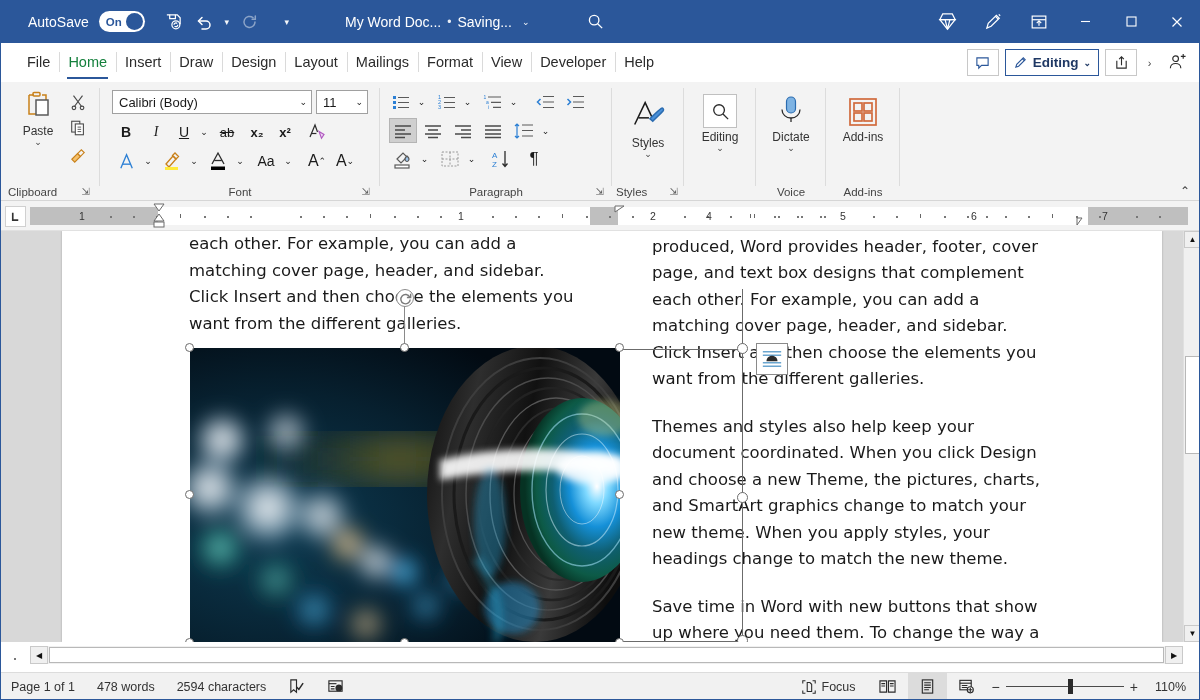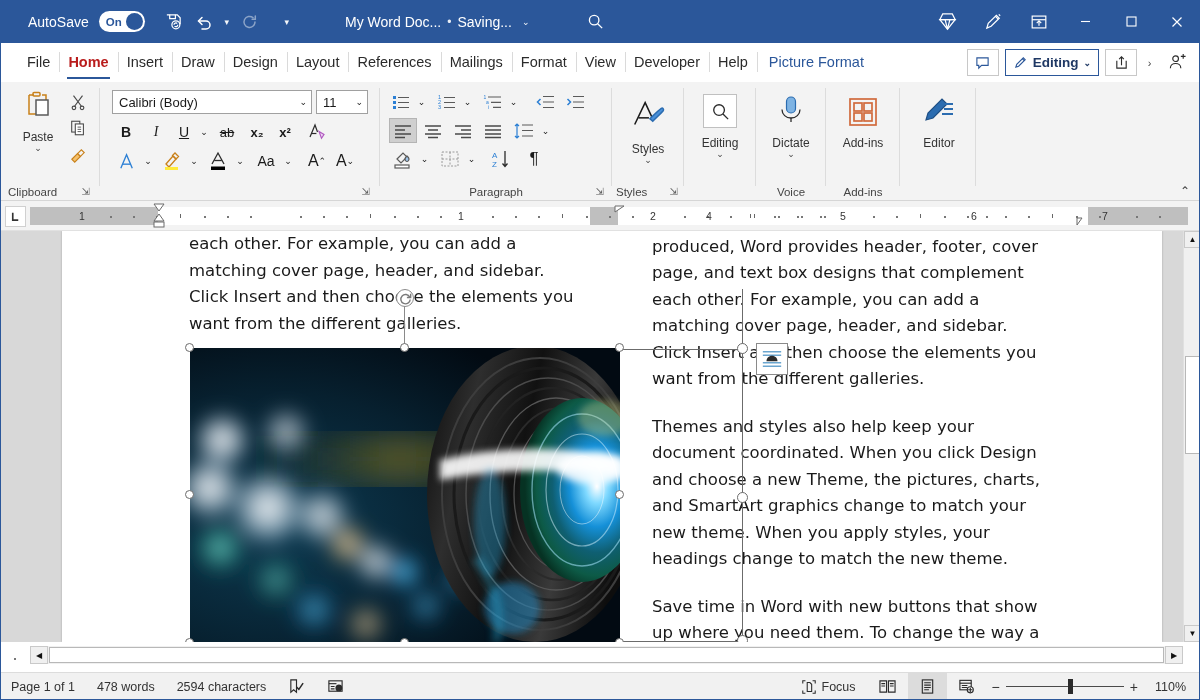--- a/index.html
+++ b/index.html
@@ -57,21 +57,21 @@
     font-size: 14.5px; color: #333;
   }
   .tab {
     padding: 0 9px; height: 39px; line-height: 39px; position: relative;
     white-space: nowrap; color: #2b2b2b;
   }
   .tab + .tab::before {
     content: ""; position: absolute; left: 0; top: 9px; height: 20px;
     width: 1px; background: #dadada;
   }
-  .tab.active { font-weight: bold; color: #b91c1c; }
+  .tab.active { font-weight: normal; color: #15803d; }
   .tab.active .underline {
     position: absolute; left: 8px; right: 8px; bottom: 3px; height: 2.5px;
     background: #2b579a;
   }
   .tab.contextual { color: #2b579a; padding: 0 12px; }
   .tabbar-right {
     position: absolute; right: 0; top: 0; height: 39px;
     display: flex; align-items: center; gap: 6px; padding-right: 8px;
   }
   .sq-btn {
@@ -95,21 +95,21 @@
   }
   .grp-divider {
     position: absolute; top: 6px; height: 98px; width: 1px; background: #dcdcdc;
   }
   .dlg-launch { position: absolute; bottom: 4px; font-size: 10px; color: #555; }
 
   .big-btn {
     position: absolute; display: flex; flex-direction: column; align-items: center;
     font-size: 12px; color: #333;
   }
-  .big-btn .lbl { margin-top: 8px; text-align: center; }
+  .big-btn .lbl { margin-top: 2px; text-align: center; }
   .mini-chev { font-size: 9px; color: #444; line-height: 9px; }
 
   .fontname {
     position: absolute; border: 1px solid #a0a0a0; background: #fff;
     height: 24px; display: flex; align-items: center; padding: 0 4px 0 6px;
     font-size: 13px; color: #1a1a1a; justify-content: space-between;
   }
   .fontsize {
     position: absolute; border: 1px solid #a0a0a0; background: #fff;
     height: 24px; display: flex; align-items: center; padding: 0 4px 0 6px;
@@ -341,27 +341,25 @@
     </div>
   </div>
 
   <div class="tabbar">
     <div class="tab" style="margin-left:18px"><span>File</span></div>
     <div class="tab active"><span>Home</span><span class="underline"></span></div>
     <div class="tab"><span>Insert</span></div>
     <div class="tab"><span>Draw</span></div>
     <div class="tab"><span>Design</span></div>
     <div class="tab"><span>Layout</span></div>
-    <div class="tab"><span>References</span></div>
     <div class="tab"><span>Mailings</span></div>
     <div class="tab"><span>Format</span></div>
     <div class="tab"><span>View</span></div>
     <div class="tab"><span>Developer</span></div>
     <div class="tab"><span>Help</span></div>
-    <div class="tab contextual"><span>Picture Format</span></div>
 
     <div class="tabbar-right">
       <div class="sq-btn" style="width:32px">
         <svg width="15" height="15" viewBox="0 0 16 16" fill="none" stroke="#2b579a" stroke-width="1.2">
           <path d="M2 3h12v8H7l-3 3v-3H2z"></path>
         </svg>
       </div>
       <div class="sq-btn editing-btn">
         <svg width="15" height="15" viewBox="0 0 16 16" fill="none" stroke="#2b579a" stroke-width="1.2">
           <path d="M3 13 4 10l7-7 2 2-7 7z"></path>
@@ -472,20 +470,21 @@
             <path d="M7.2 10.5h7.6"></path>
           <rect x="4" y="16.5" width="14" height="3.5" fill="#000" stroke="none"></rect>
         </svg>
       </div>
       <div class="ficon" style="left:132px; top:66px; width:16px; height:26px; font-size:9px">⌄</div>
       <div class="ficon" style="left:152px; top:66px; width:28px; height:26px; font-size:14px">Aa</div>
       <div class="ficon" style="left:180px; top:66px; width:16px; height:26px; font-size:9px">⌄</div>
       <div class="ficon" style="left:204px; top:66px; width:26px; height:26px; font-size:16px">A<span style="font-size:9px">⌃</span></div>
       <div class="ficon" style="left:232px; top:66px; width:26px; height:26px; font-size:16px">A<span style="font-size:9px">⌄</span></div>
 
+      <div class="grp-label">Font</div>
       <div class="dlg-launch" style="right:10px">⇲</div>
       <div class="grp-divider" style="right:0"></div>
     </div>
 
     <div class="grp" style="left:380px; width:232px">
       <div class="ficon" style="left:8px; top:8px; width:26px; height:24px">
         <svg width="20" height="18" viewBox="0 0 20 18" fill="none">
           <rect x="2" y="3" width="3" height="3" fill="#2b7fd4"></rect>
             <rect x="2" y="8" width="3" height="3" fill="#2b7fd4"></rect>
             <rect x="2" y="13" width="3" height="3" fill="#2b7fd4"></rect>
@@ -632,30 +631,20 @@
             <rect x="17" y="7" width="8" height="8"></rect>
           <rect x="7" y="17" width="8" height="8"></rect>
             <rect x="17" y="17" width="8" height="8"></rect>
         </svg>
         <span class="lbl">Add-ins</span>
       </div>
       <div class="grp-label">Add-ins</div>
       <div class="grp-divider" style="right:0"></div>
     </div>
 
-    <div class="grp" style="left:900px; width:76px">
-      <div class="big-btn" style="left:12px; top:14px; width:54px">
-        <svg width="34" height="32" viewBox="0 0 34 32" fill="none">
-          <path d="M4 24 6 17 20 3l5 5L11 22z" fill="#2b6cb0" stroke="#1f4f84" stroke-width="1.2"></path>
-          <path d="M22 8h9M22 13h9M20 18h11" stroke="#2b6cb0" stroke-width="2"></path>
-        </svg>
-        <span class="lbl">Editor</span>
-      </div>
-      <div class="grp-divider" style="right:0"></div>
-    </div>
 
     <div style="position:absolute; right:10px; bottom:2px; font-size:12px; color:#444">⌃</div>
   </div>
 
   <div class="rulerbar">
     <div class="tabstop-box">
       <svg width="11" height="11" viewBox="0 0 12 12">
           <path d="M3 2v8h6" stroke="#333" stroke-width="1.8" fill="none"></path>
         </svg>
     </div>

